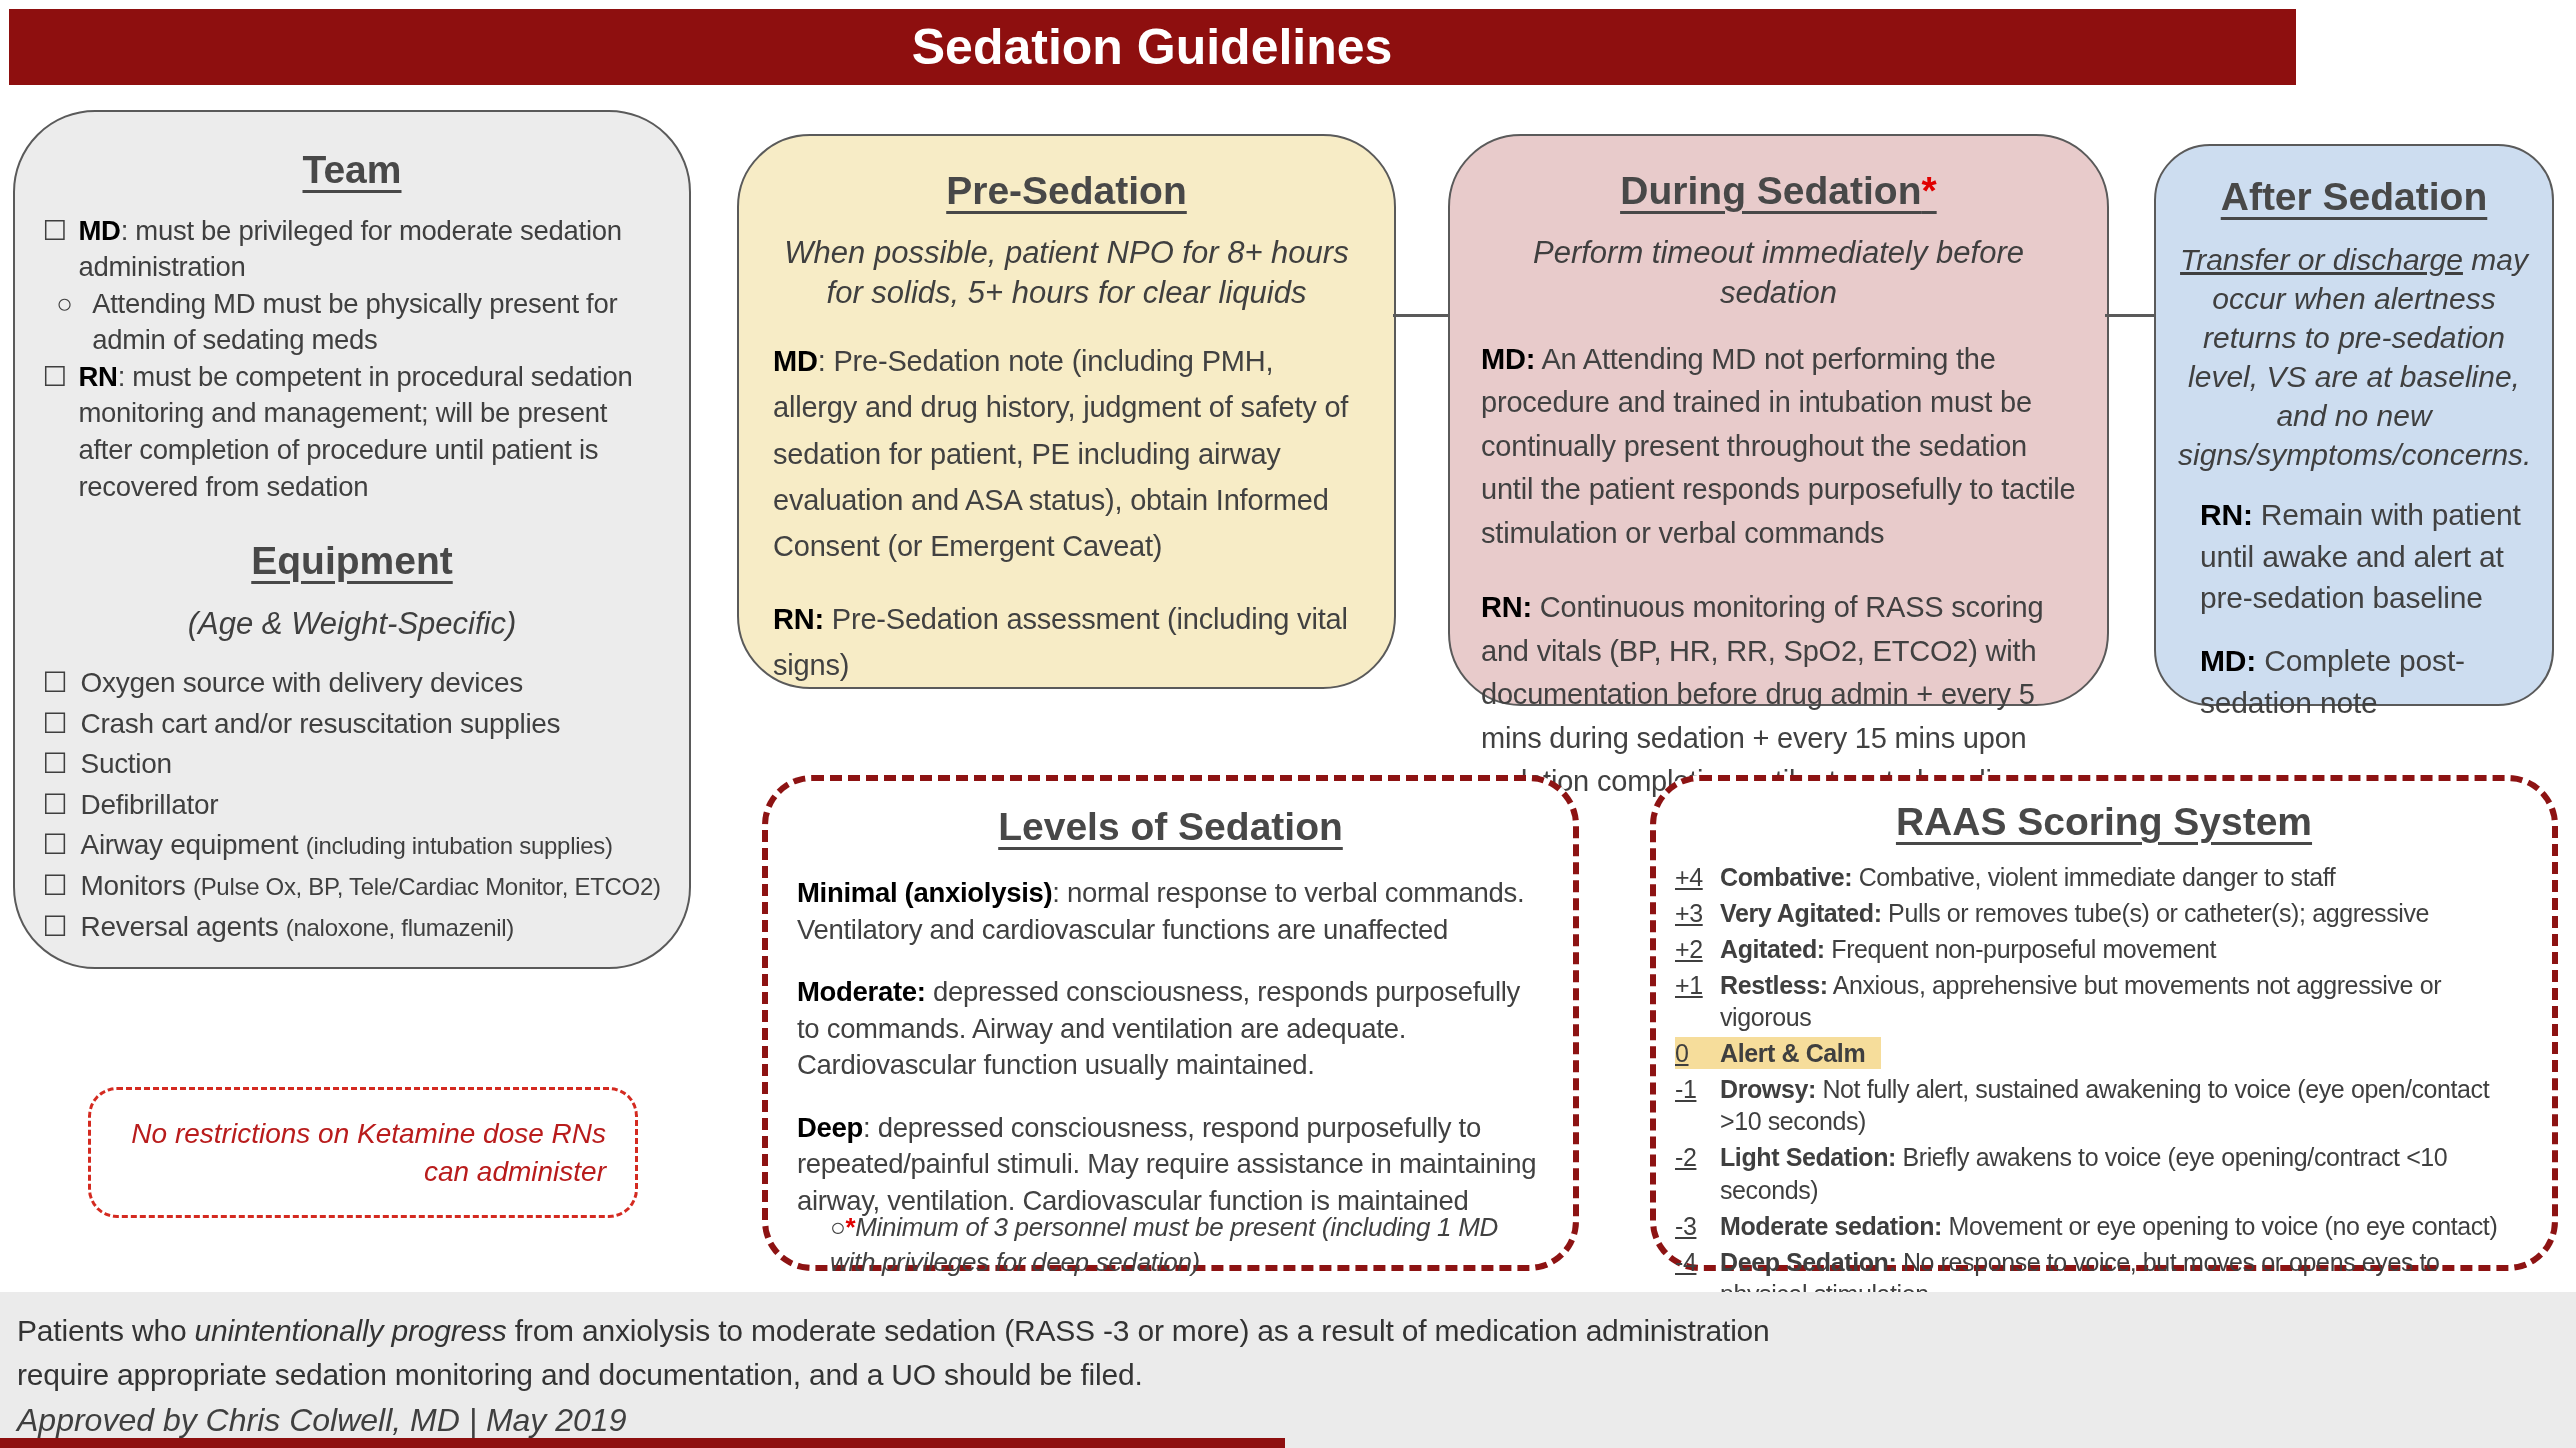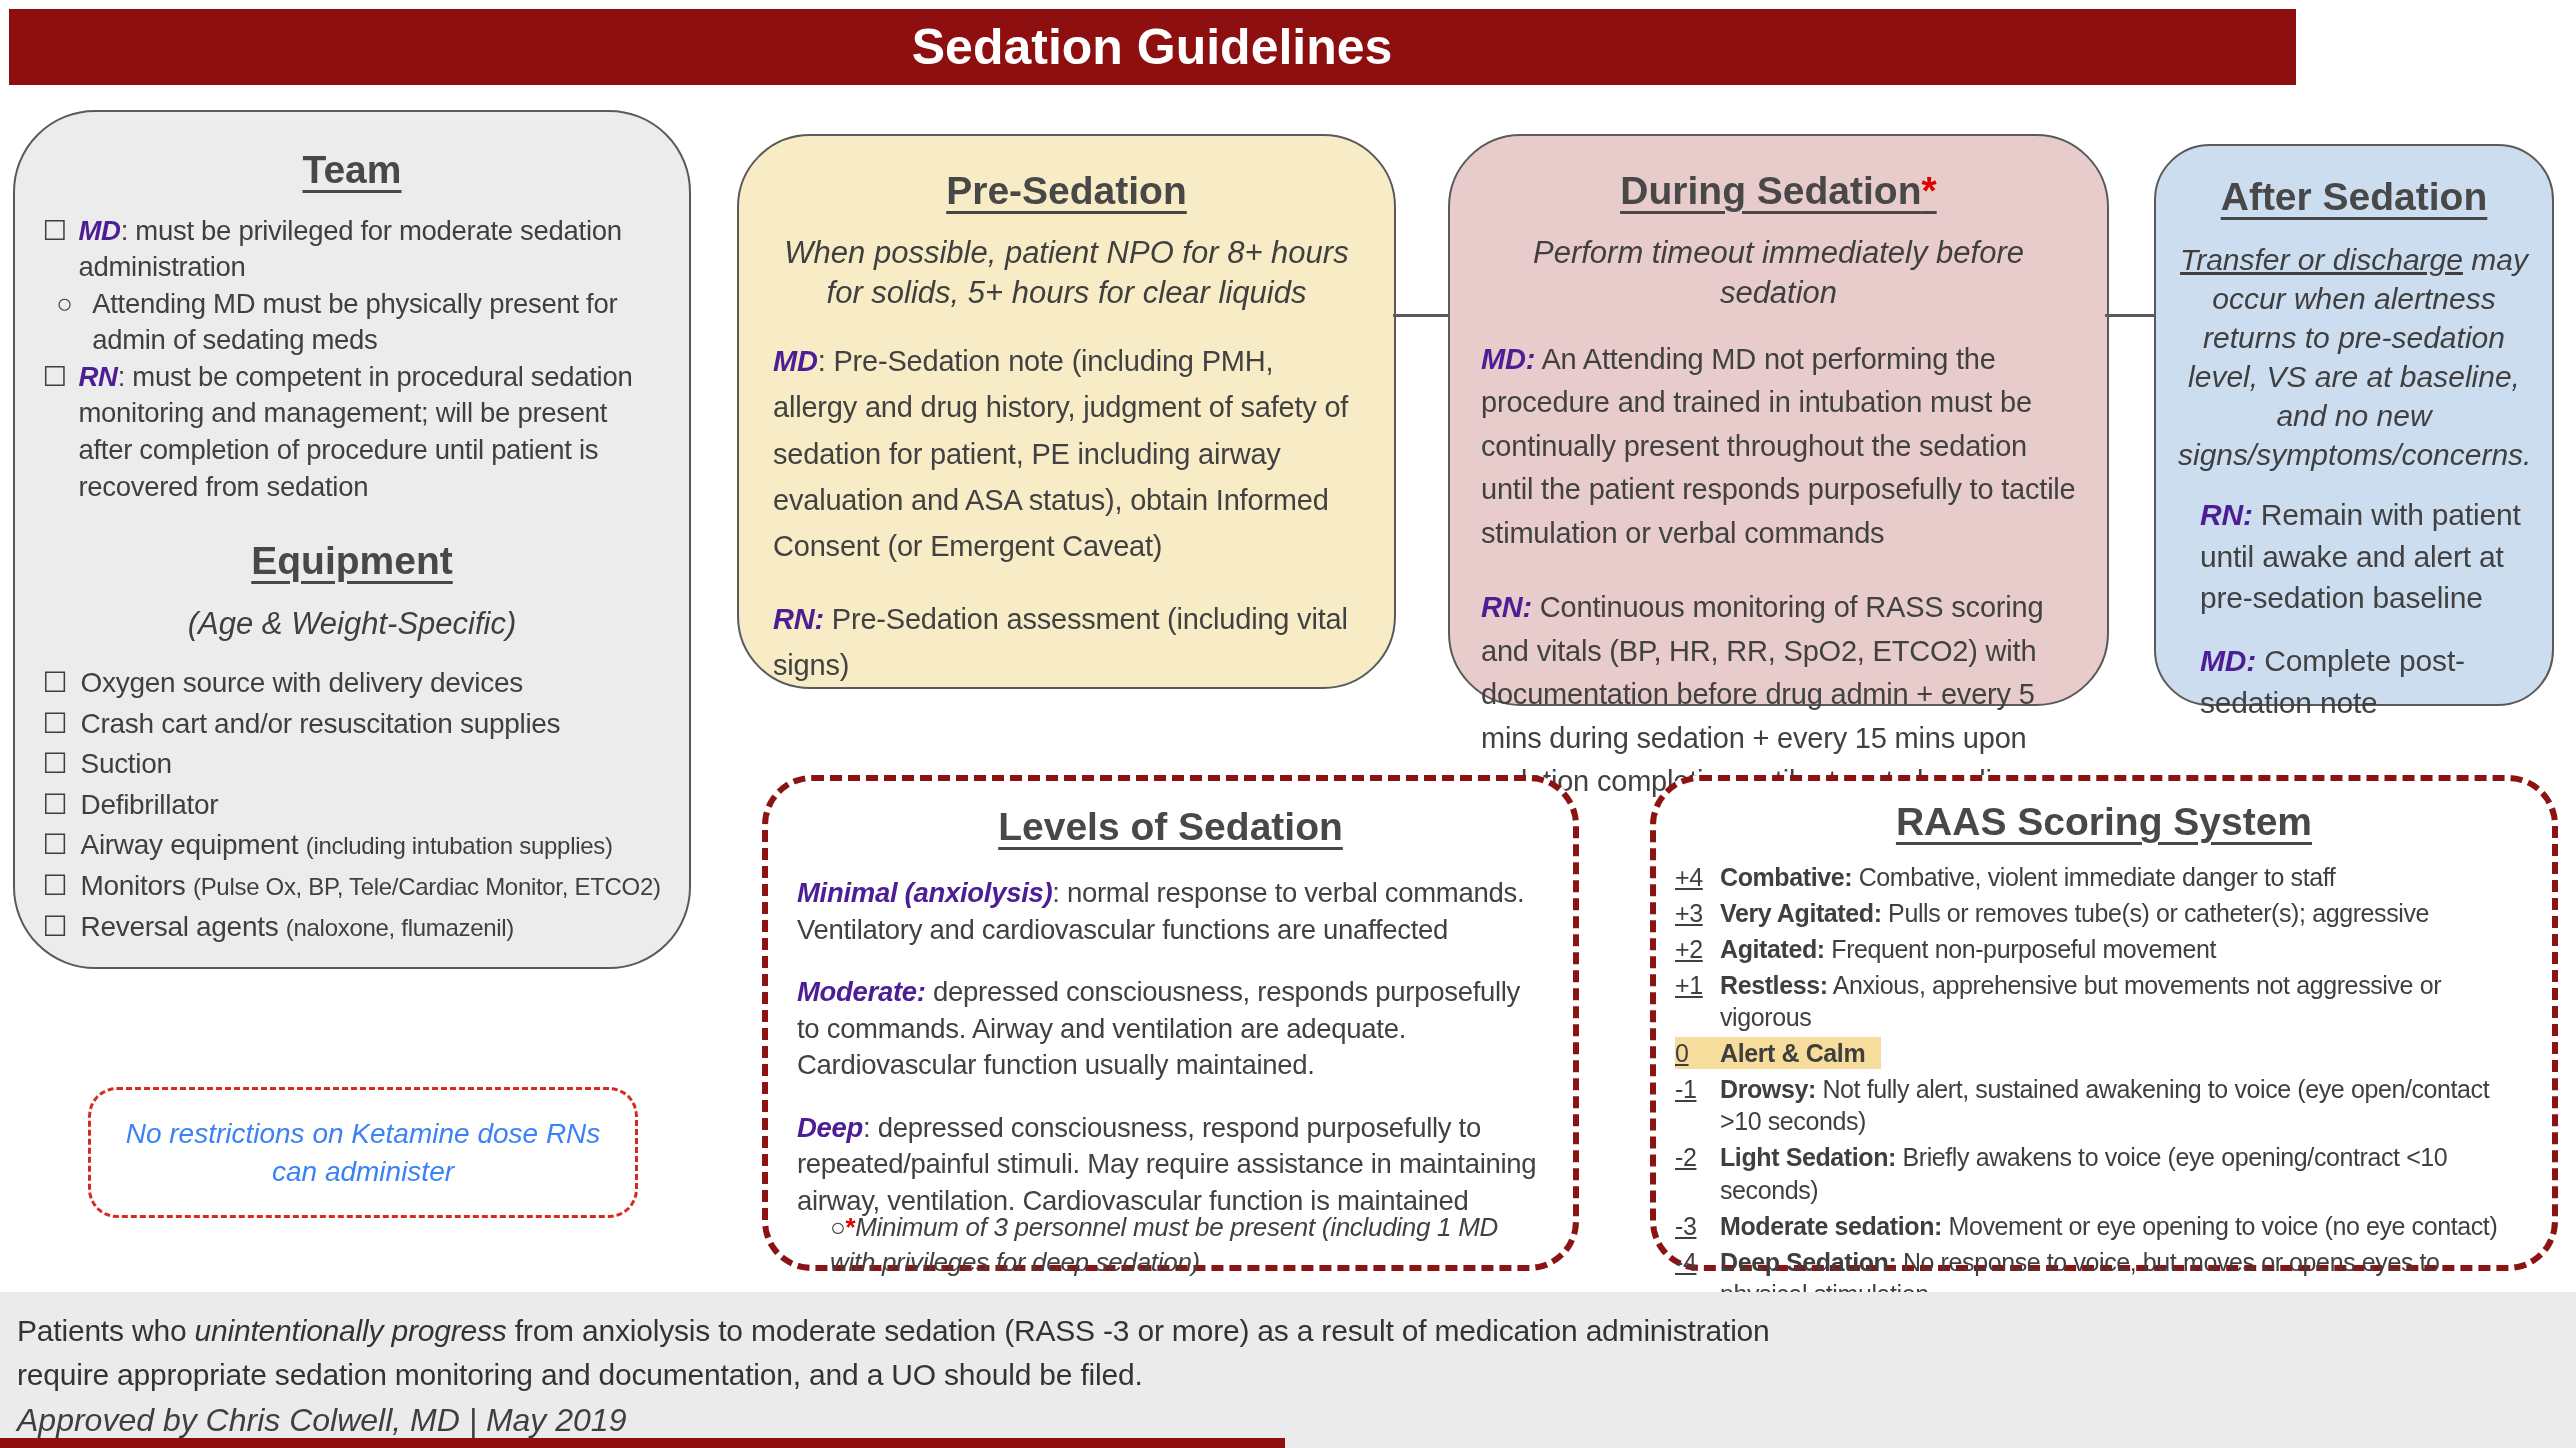--- a/index.html
+++ b/index.html
@@ -15,41 +15,41 @@
   #header-bar .title { color:#ffffff; font-size:50px; font-weight:bold; }
 
   
   .panel { position:absolute; box-sizing:border-box; border:2.6px solid #5a5a5a; }
   .box-title {
     text-align:center; font-weight:bold; font-size:39px; color:#484848;
     text-decoration:underline; text-decoration-thickness:2.6px; text-underline-offset:6.9px;
     margin:12px 0 20.6px 0;
   }
   .panel-sub { text-align:center; font-style:italic; font-size:31px; line-height:1.3; color:#3f3f3f; margin-bottom:24px; }
-  .lead { font-weight:bold; color:#4c1d95;font-style:italic; }
+  .lead { font-weight:bold; color:#000000; }
   .u { text-decoration:underline; }
   .red { color:#E00000; font-weight:bold; font-style:normal; }
 
   
   #team-box { left:13px; top:110px; width:678px; height:859px; background:#ECECEC; border-radius:82px; padding:24px 27.5px; }
   .chk-row { display:flex; font-size:27.5px; letter-spacing:-0.3px; line-height:1.33; color:#3f3f3f; }
   .chk-bullet { flex:none; width:36px; }
   .chk-row.sub { padding-left:13.7px; }
   .eq-row { display:flex; font-size:28px; letter-spacing:-0.3px; line-height:1.45; color:#3f3f3f; }
   .eq-row .chk-bullet { width:38px; }
   .eq-note { font-size:24px; }
   #equip-title { margin-top:34px; }
   #equip-sub { font-size:31px; margin-bottom:19px; }
 
   
   #ketamine-box {
     position:absolute; left:88px; top:1087px; width:550px; height:131px; box-sizing:border-box;
     border:3.4px dashed #D42A20; border-radius:29px; background:#fff;
-    display:flex; align-items:center; justify-content:center; text-align:center;
-    font-style:italic; font-size:28px; color:#3b82f6; padding:0 29px; line-height:1.35;
+    display:flex; align-items:center; justify-content:center; text-align:right;
+    font-style:italic; font-size:28px; color:#b91c1c; padding:0 29px; line-height:1.35;
   }
 
   
   #pre-box    { left:737px;  top:134px; width:659px; height:555px; background:#F7ECC6; border-radius:73px; padding:20.6px 34px; }
   #during-box { left:1448px; top:134px; width:661px; height:572px; background:#E8CBCB; border-radius:73px; padding:20.6px 31px; }
   #after-box  { left:2154px; top:144px; width:400px; height:562px; background:#CDDDF0; border-radius:56px; padding:17px 22px; }
   .body-para { font-size:29px; line-height:1.6; margin:0 0 26px 0; letter-spacing:-0.2px; }
   #during-box .body-para { line-height:1.5; margin-bottom:31px; }
   #after-box .panel-sub { font-size:30px; margin-bottom:20.6px; }
   #after-box .body-para { font-size:30px; line-height:1.38; padding-left:22px; margin-bottom:22px; }

